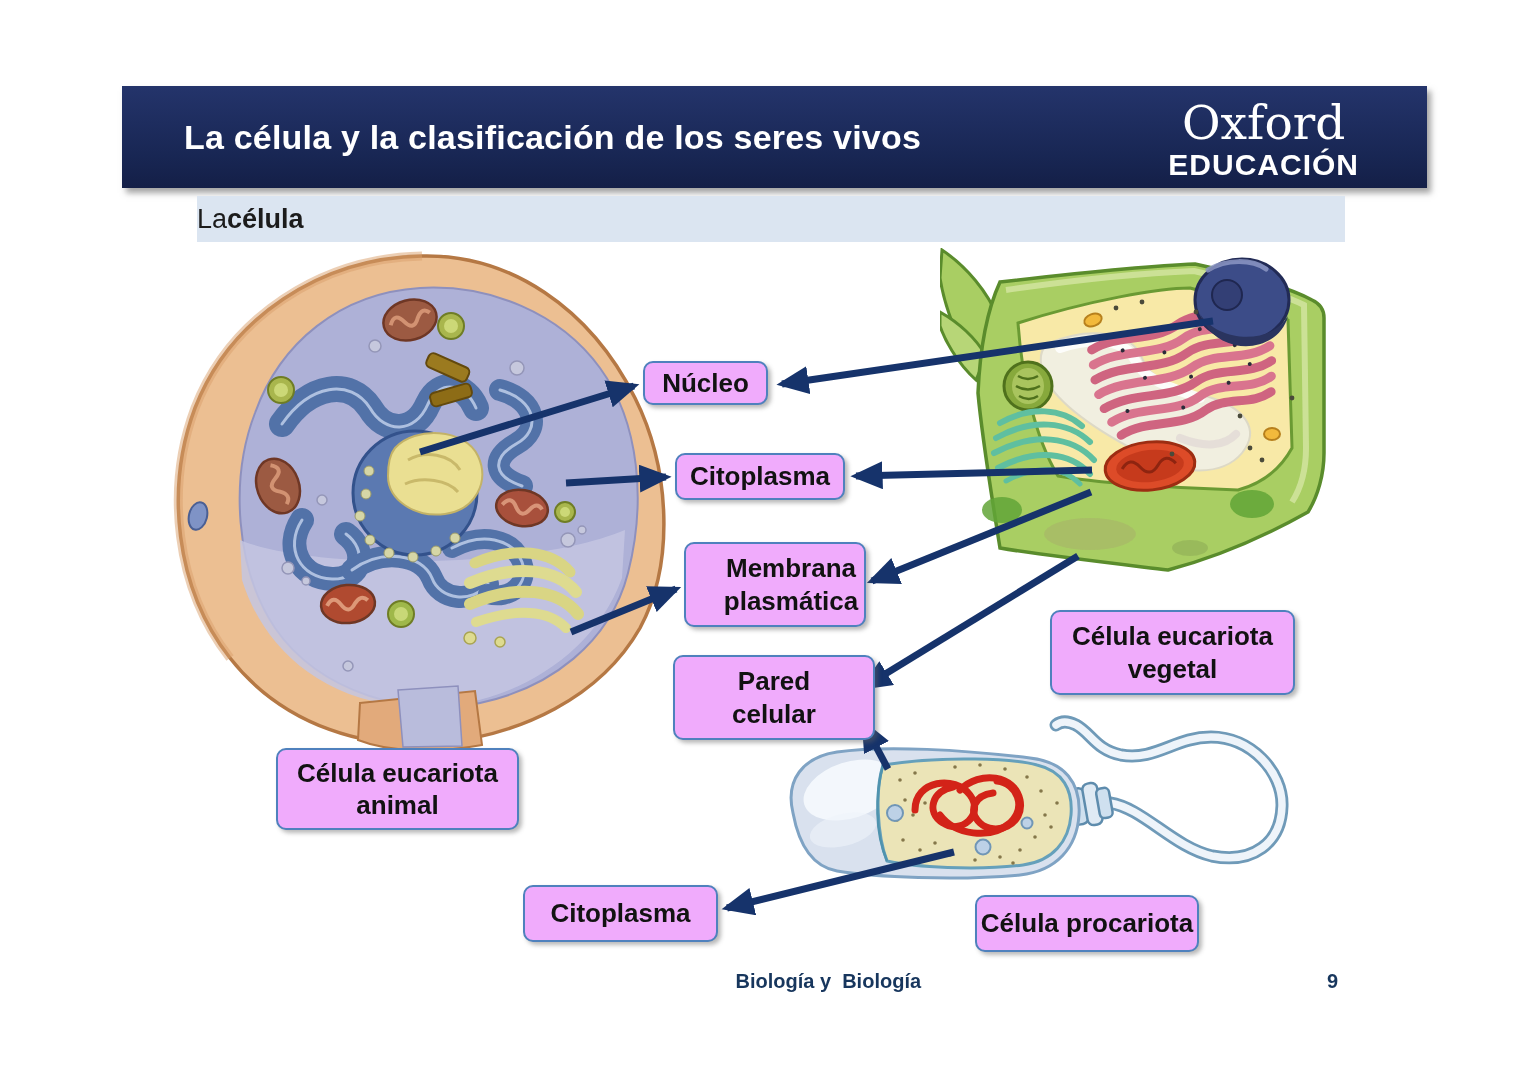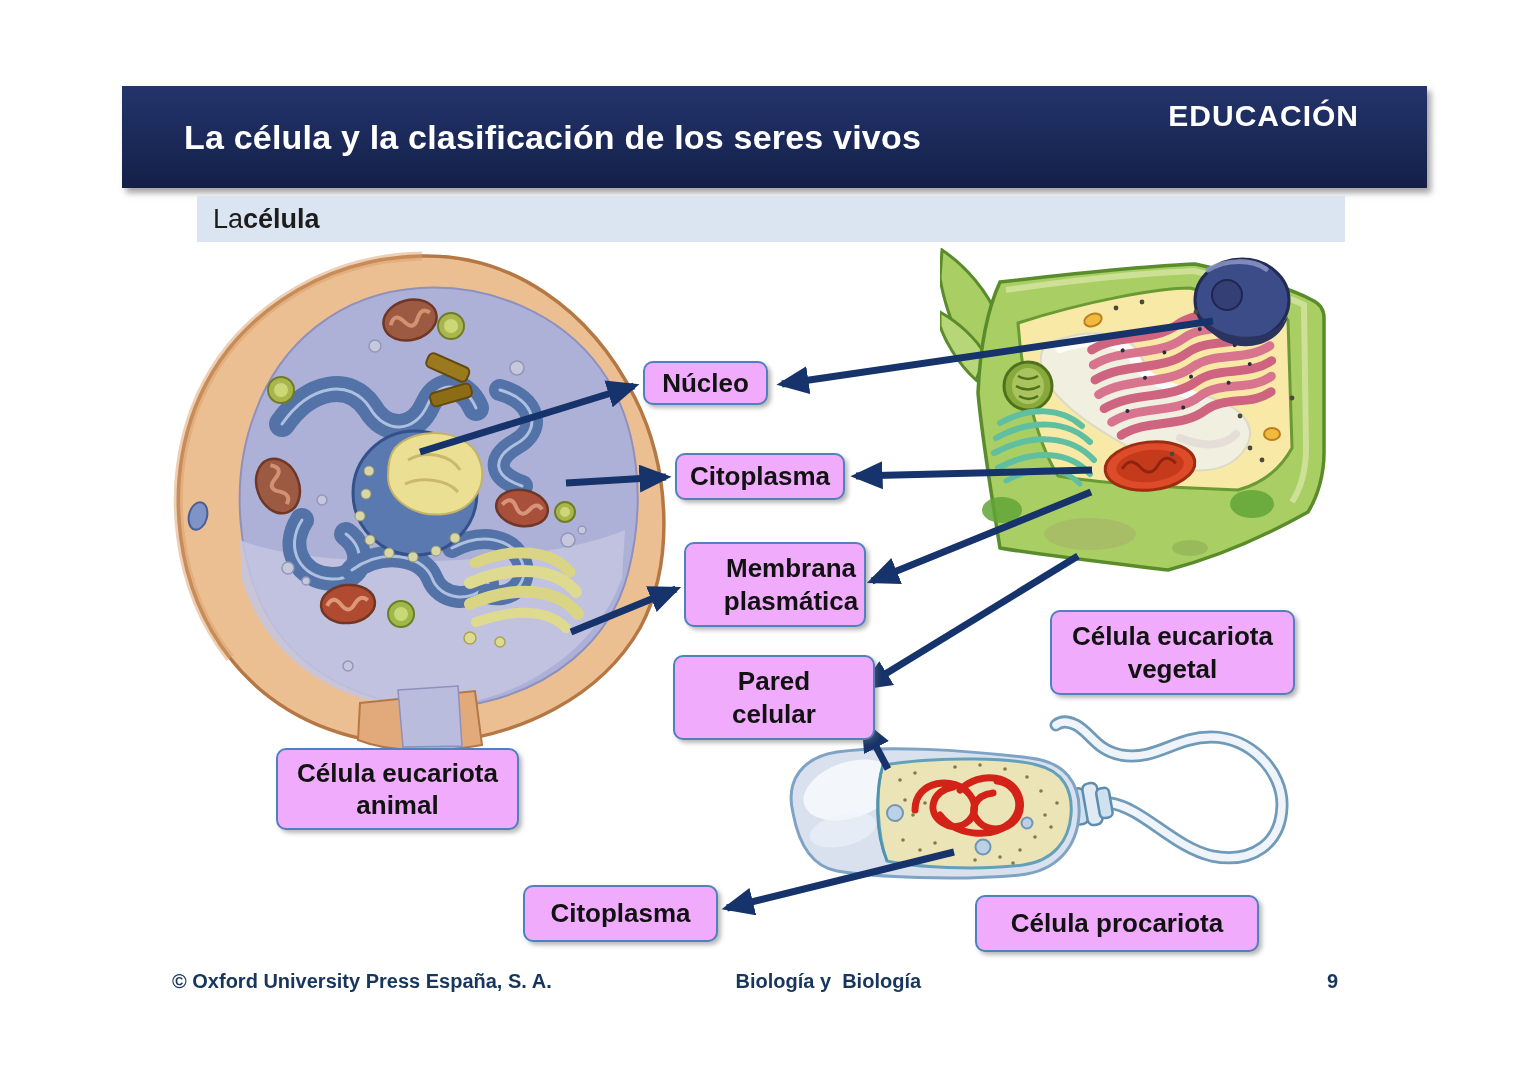--- a/index.html
+++ b/index.html
@@ -16,60 +16,61 @@
   }
   .header-title{
     padding-left:62px; color:#ffffff; font-size:34px; font-weight:bold; letter-spacing:.2px;
   }
   .brand{ position:absolute; right:68px; top:12px; text-align:center; color:#ffffff; }
   .brand-name{ font-family:"DejaVu Serif", serif; font-size:47px; line-height:1.05; }
   .brand-sub{ font-size:30px; font-weight:bold; letter-spacing:1px; margin-top:1px; }
   
   .intro{
     position:absolute; left:197px; top:196px; width:1148px; height:46px;
-    background:#dbe5f1; display:flex; align-items:center; padding-left:16px;
+    background:#dbe5f1; display:flex; align-items:center; 
     box-sizing:border-box; font-size:27px; color:#1c1c1c;
   }
   .intro b{ font-weight:bold; }
   
   .lbl{
     position:absolute; background:#f0abfc; border:2.5px solid #4f81bd; border-radius:10px;
     box-shadow:3px 3px 4px rgba(100,100,100,.45);
     display:flex; align-items:center; justify-content:center; text-align:center;
     font-weight:bold; color:#121212; font-size:26px; line-height:1.25; white-space:pre-line;
     box-sizing:border-box;
   }
   #lbl-nucleo{ left:643px; top:361px; width:125px; height:44px; }
   #lbl-citoplasma-eu{ left:675px; top:453px; width:170px; height:47px; }
   #lbl-membrana{ left:684px; top:542px; width:182px; height:85px;padding-left:32px; }
   #lbl-pared{ left:673px; top:655px; width:202px; height:85px; }
   #lbl-animal{ left:276px; top:748px; width:243px; height:82px; }
   #lbl-vegetal{ left:1050px; top:610px; width:245px; height:85px; }
   #lbl-citoplasma-pro{ left:523px; top:885px; width:195px; height:57px; }
-  #lbl-procariota{ left:975px; top:895px; width:284px; height:57px; }
+  #lbl-procariota{ left:975px; top:895px; width:224px; height:57px; }
   
   .ill{ position:absolute; }
   #animal-cell{ left:170px; top:248px; }
   #plant-cell{ left:940px; top:248px; }
   #prokaryote{ left:765px; top:695px; }
   #arrow-overlay{ position:absolute; left:0; top:0; pointer-events:none; }
   
   .footer-item{ position:absolute; top:970px; color:#17365d; font-weight:bold; font-size:20px; white-space:pre; }
   #footer-left{ left:172px; }
   #footer-center{ left:50%; transform:translateX(-28px); }
   #footer-right{ left:1327px; }
 </style>
 </head>
 <body>
 
 <div class="slide">
 
   <div class="header">
     <div class="header-title">La célula y la clasificación de los seres vivos</div>
     <div class="brand">
+      <div class="brand-name">Oxford</div>
       <div class="brand-sub">EDUCACIÓN</div>
     </div>
   </div>
 
   <div class="intro">
     <span>La </span>
       <b>célula</b>
   </div>
 
   <svg id="animal-cell" class="ill" width="505" height="505" viewBox="0 0 505 505">
@@ -347,17 +348,16 @@
 plasmática</div>
   <div class="lbl" id="lbl-pared">Pared
 celular</div>
   <div class="lbl" id="lbl-animal">Célula eucariota
 animal</div>
   <div class="lbl" id="lbl-vegetal">Célula eucariota
 vegetal</div>
   <div class="lbl" id="lbl-citoplasma-pro">Citoplasma</div>
   <div class="lbl" id="lbl-procariota">Célula procariota</div>
 
-  <div class="footer-item" id="footer-left">© Oxford University Press España, S. A.</div>
   <div class="footer-item" id="footer-center">Biología y  Biología</div>
   <div class="footer-item" id="footer-right">9</div>
 
 </div>
 
 </body></html>

